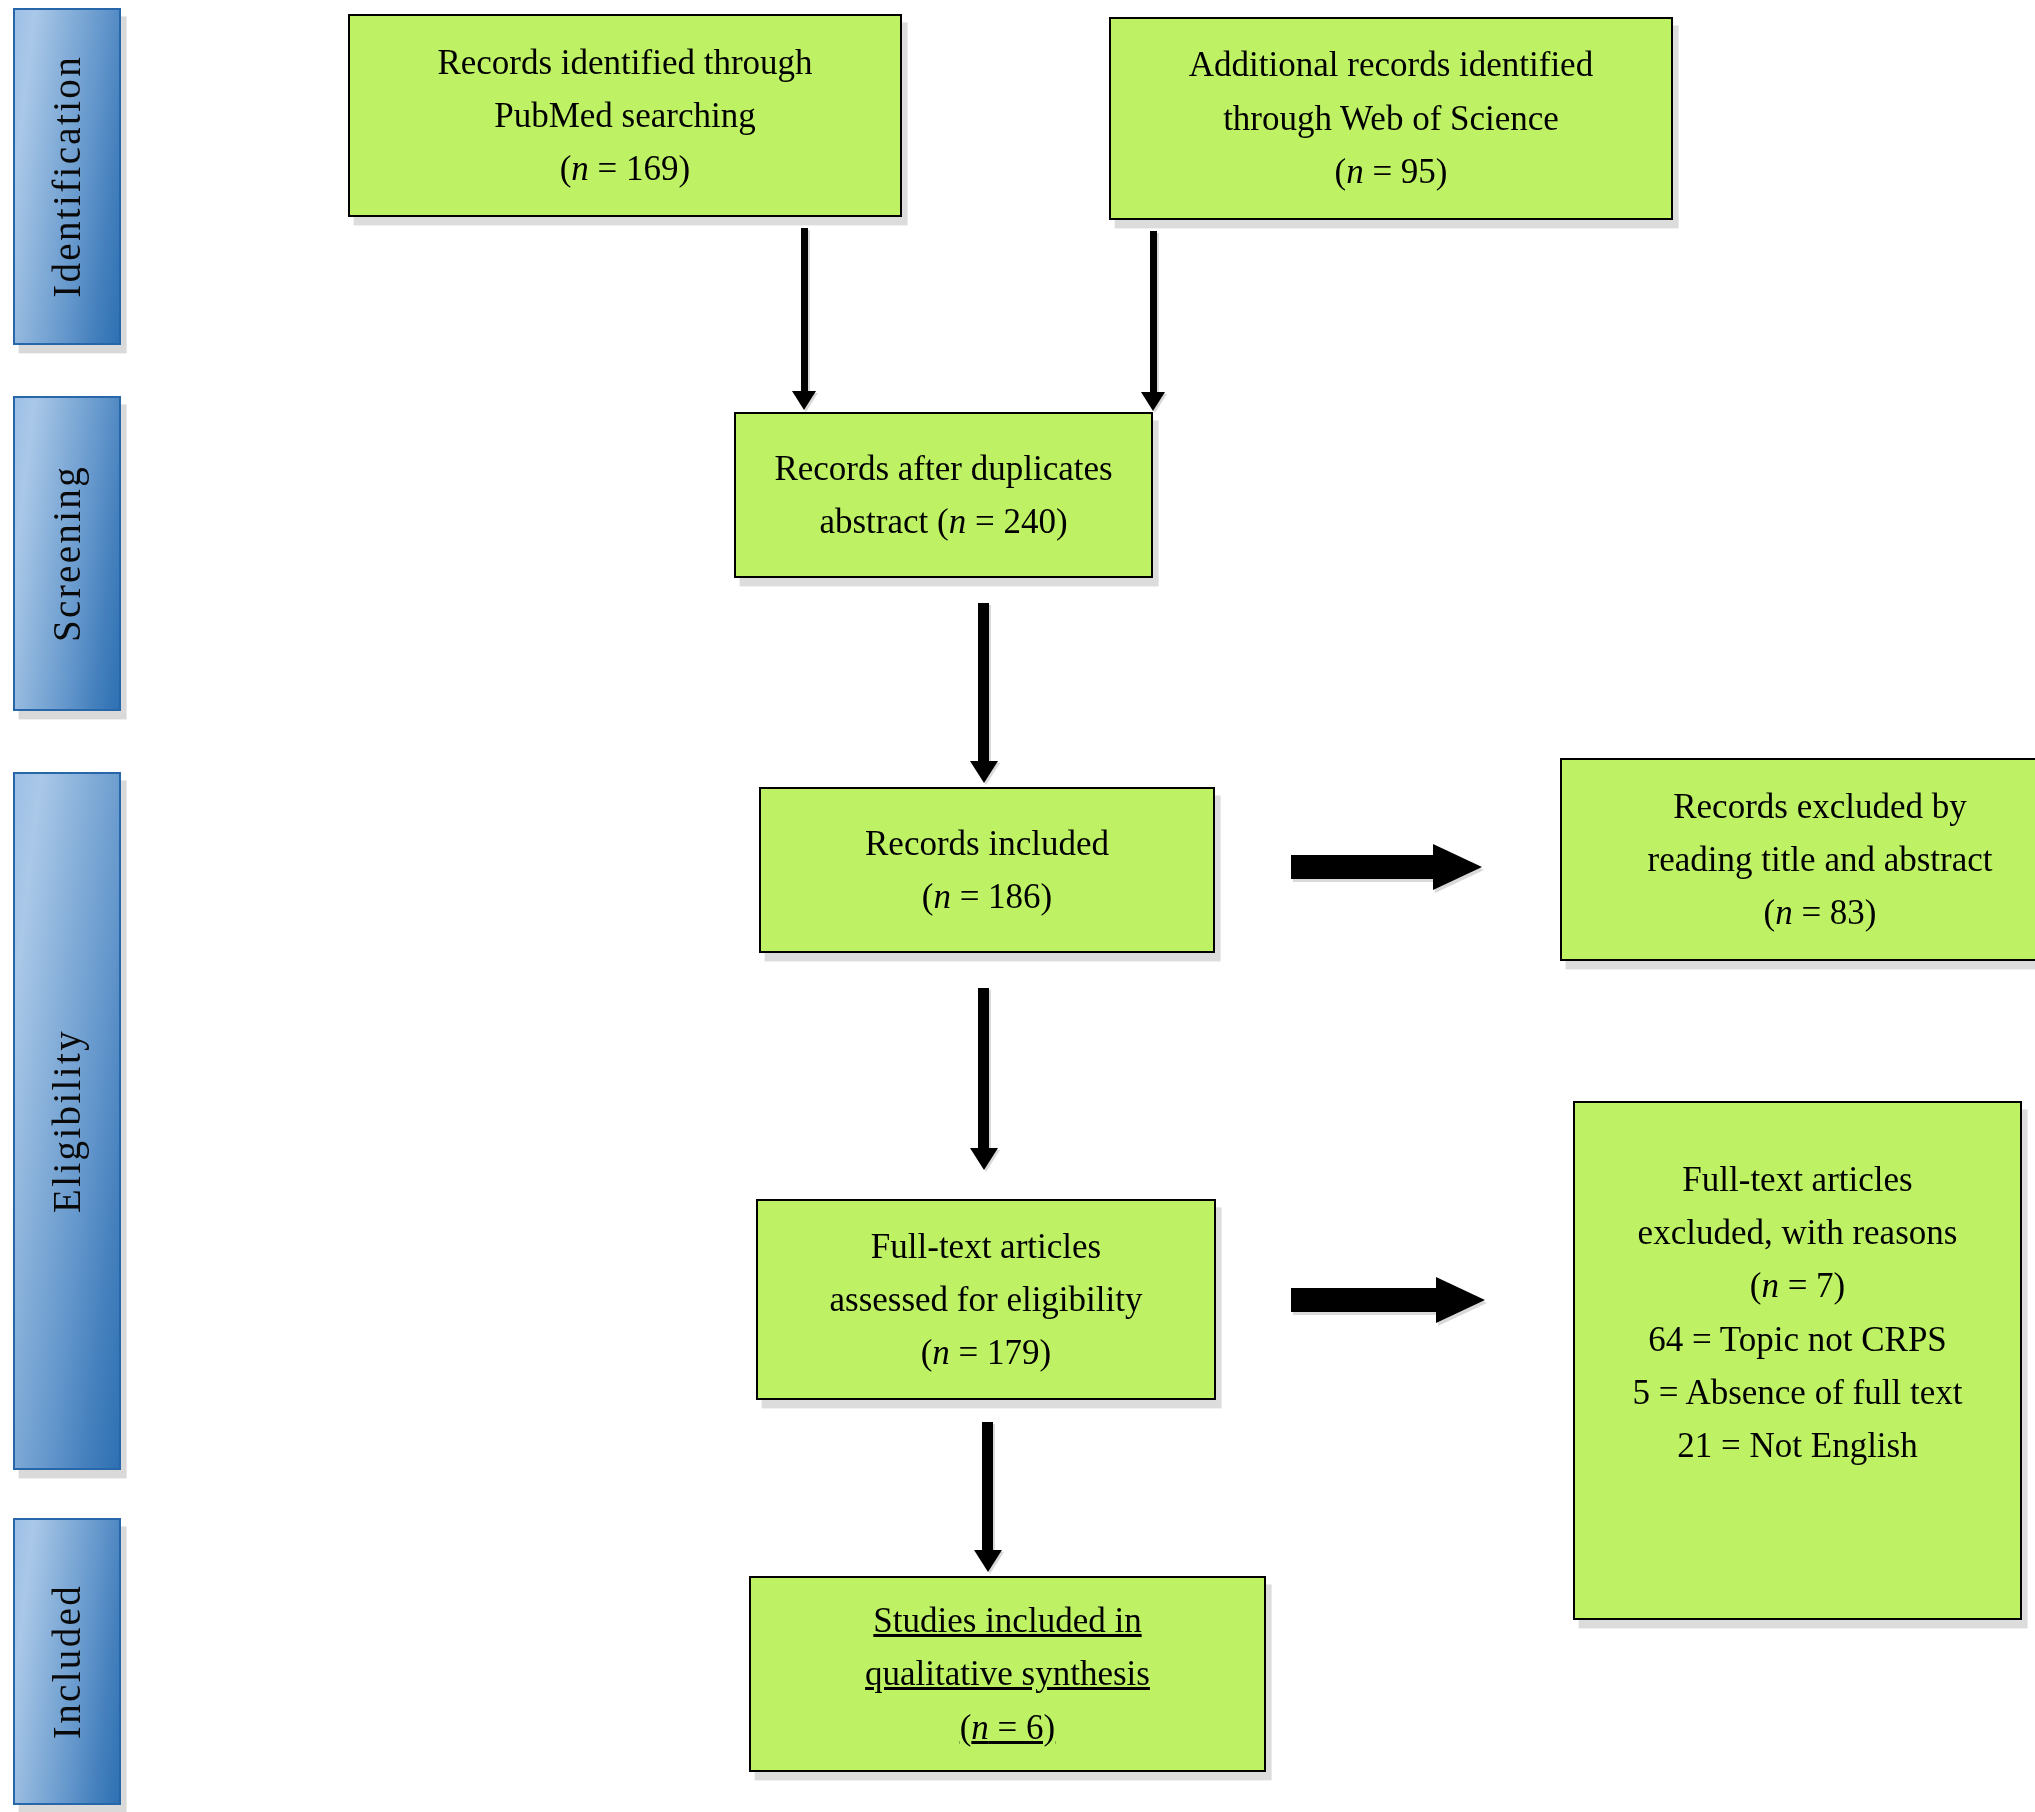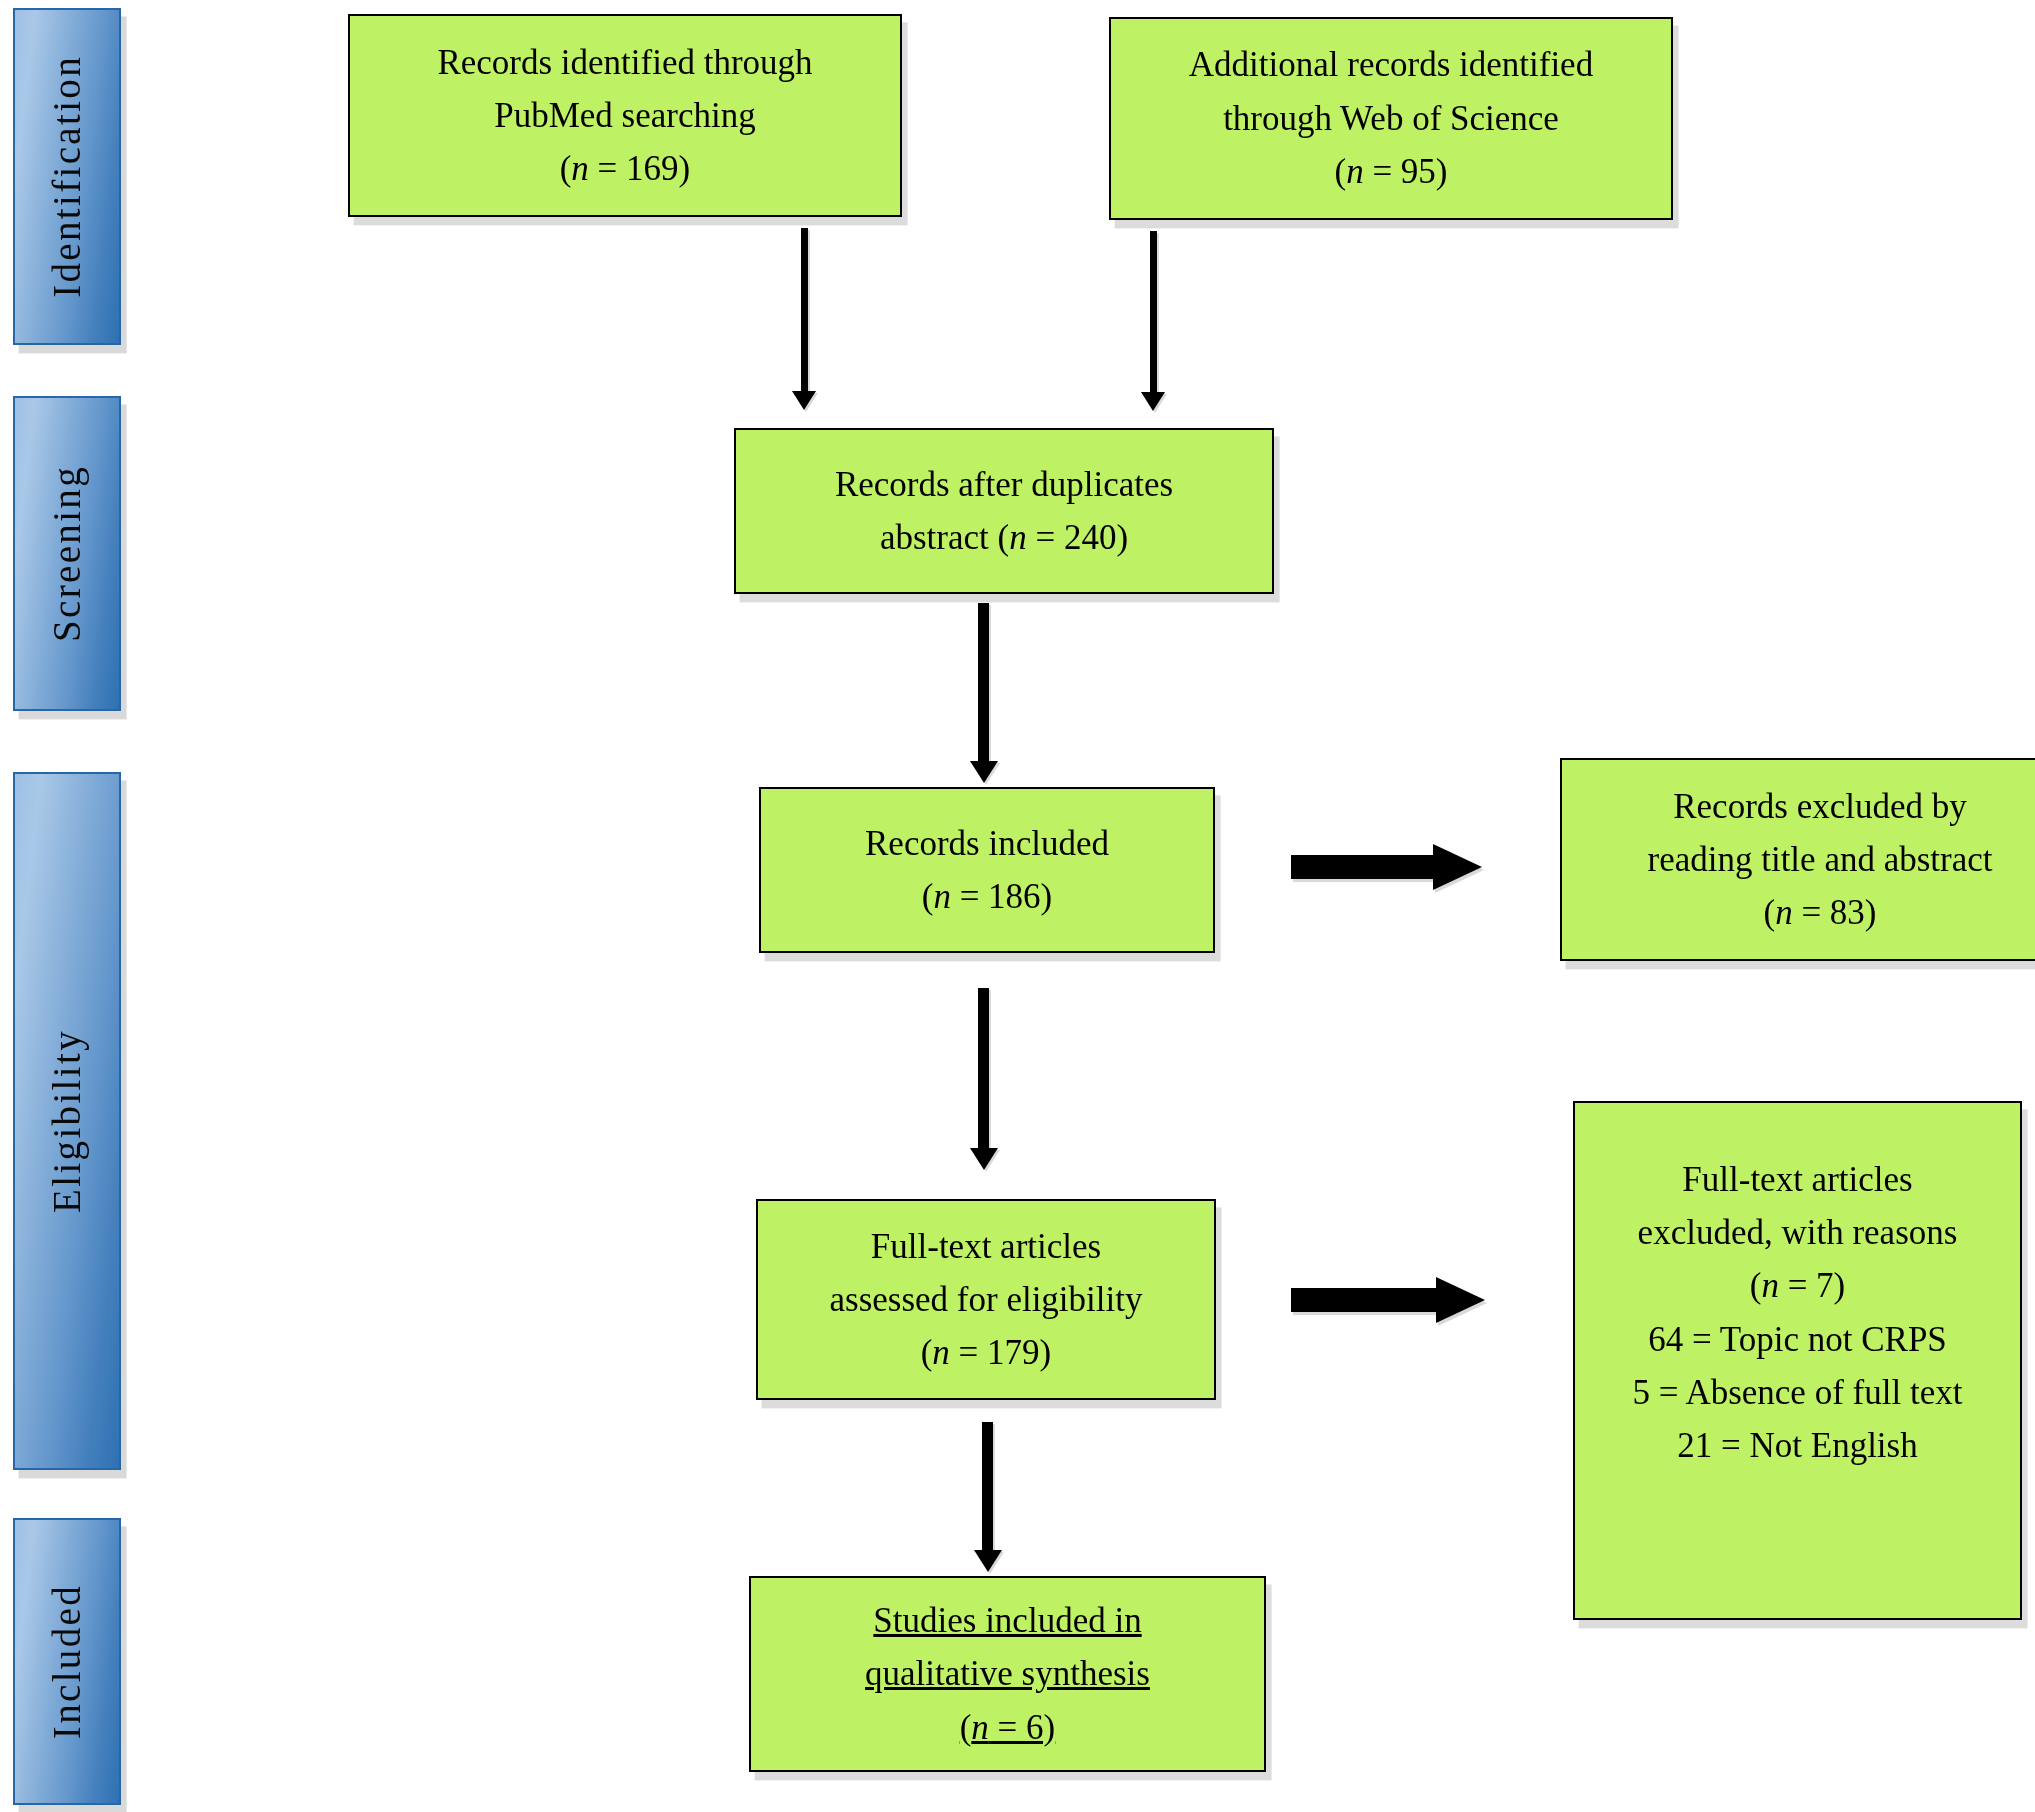--- a/index.html
+++ b/index.html
@@ -48,21 +48,21 @@
     align-items:center;
     justify-content:center;
     text-align:center;
     box-sizing:border-box;
     padding:7px 11px;
   }
   .box .line{font-size:35px;line-height:1.52;}
   .box i{font-style:italic;}
   .b1{left:348px;top:14px;width:554px;height:203px;}
   .b2{left:1099px;top:16.7px;width:564px;height:203px;margin-left:10px;}
-  .b3{left:734px;top:428px;width:540px;height:166px;}
+  .b3{left:734px;top:412px;width:419px;height:166px;}
   .b4{left:759px;top:787px;width:456px;height:166px;}
   .b5{left:1560px;top:758px;width:520px;height:203px;}
   .b6{left:756px;top:1199px;width:460px;height:201px;}
   .b7{left:1573px;top:1101px;width:449px;height:519px;align-items:flex-start;padding-top:50px;}
   .b8{left:749px;top:1576px;width:517px;height:196px;text-decoration:underline;}
 
   
   .arrow-v{
     position:absolute;
     display:flex;

